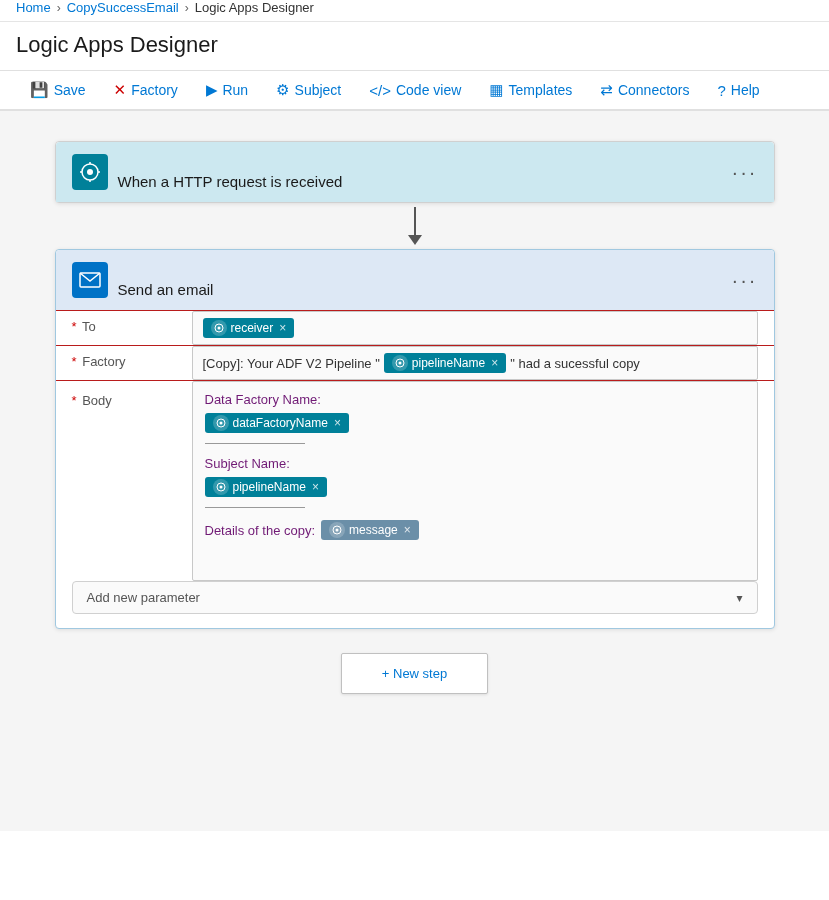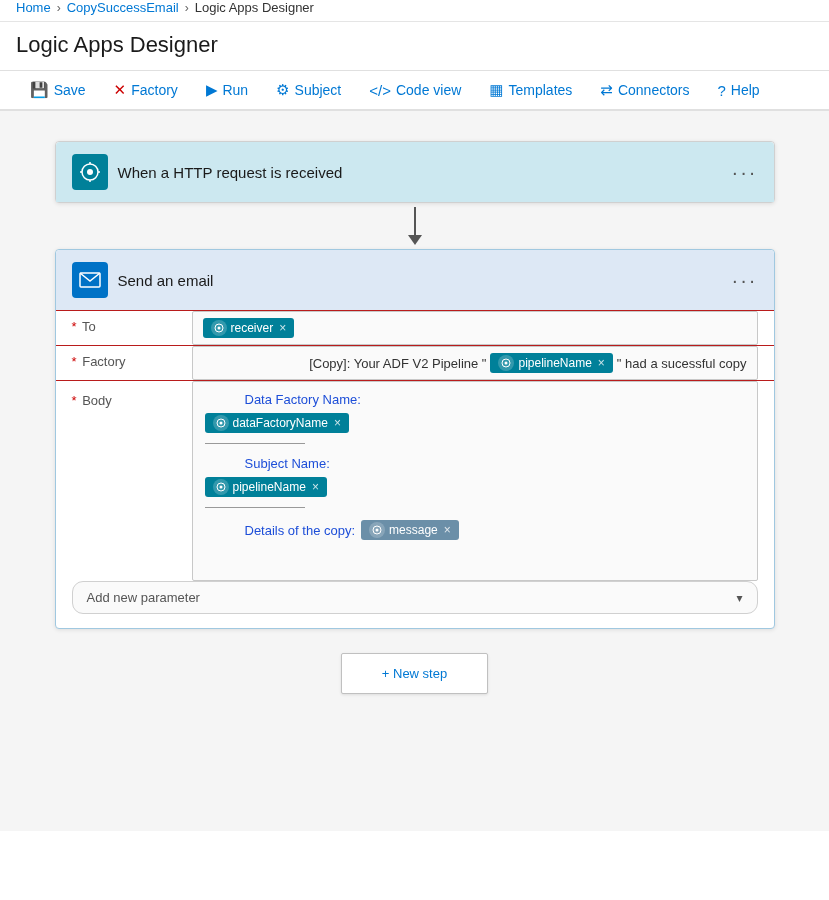--- a/index.html
+++ b/index.html
@@ -55,21 +55,21 @@
       width: 720px;
       box-shadow: 0 1px 4px rgba(0,0,0,0.1);
     }
     .step-header {
       display: flex; align-items: center; justify-content: space-between;
       padding: 12px 16px;
       background: #cce8f0;
       border-radius: 4px 4px 0 0;
       cursor: pointer;
     }
-    .step-header-left { display: flex; align-items: center; gap: 10px; }
+    .step-header-left { display: flex; align-items: flex-end; gap: 10px; }
     .step-icon {
       width: 36px; height: 36px;
       background: #008099;
       border-radius: 4px;
       display: flex; align-items: center; justify-content: center;
       color: #fff; font-size: 18px;
     }
     .step-title { font-size: 15px; font-weight: 400; color: #1a1a1a; }
     .step-dots { font-size: 20px; color: #555; cursor: pointer; letter-spacing: 2px; }
 
@@ -158,32 +158,32 @@
     
     .body-input {
       flex: 1;
       border: 1px solid #c8c8c8;
       border-radius: 2px;
       padding: 10px 12px;
       background: #fafafa;
       min-height: 200px;
     }
     .body-section { margin-bottom: 12px; }
-    .body-label { font-size: 13px; color: #1d4ed8; margin-bottom: 6px; margin-left: 40px; }
+    .body-label { font-size: 13px; color: #701a75; margin-bottom: 6px; }
     .body-divider {
       height: 1px; background: #999;
       width: 100px; margin: 10px 0;
     }
     .body-inline { display: flex; align-items: center; gap: 6px; flex-wrap: wrap; }
 
     
     .add-param {
       margin: 0 16px 14px;
       border: 1px solid #d0d0d0;
-      border-radius: 11px;
+      border-radius: 4px;
       padding: 8px 14px;
       display: flex; align-items: center; justify-content: space-between;
       cursor: pointer;
       background: #fafafa;
       color: #555;
       font-size: 13px;
     }
 
     
     .new-step-container {
@@ -309,21 +309,21 @@
           <span class="token-x">×</span>
         </span>
       </div>
     </div>
 
     <div class="field-row">
       <div class="field-label">
         <span class="required">*</span>
         <span>Factory</span>
       </div>
-      <div class="field-input" style="flex-wrap:wrap; gap:4px;justify-content:flex-end;">
+      <div class="field-input" style="flex-wrap:wrap; gap:4px;">
         <span class="inline-text">[Copy]: Your ADF V2 Pipeline "</span>
         <span class="token-tag">
           <span class="token-icon">
             <svg width="10" height="10" viewBox="0 0 10 10">
               <circle cx="5" cy="5" r="4" stroke="white" stroke-width="1" fill="none"></circle>
               <circle cx="5" cy="5" r="1.5" fill="white"></circle>
             </svg>
           </span>
           <span>pipelineName</span>
           <span class="token-x">×</span>

